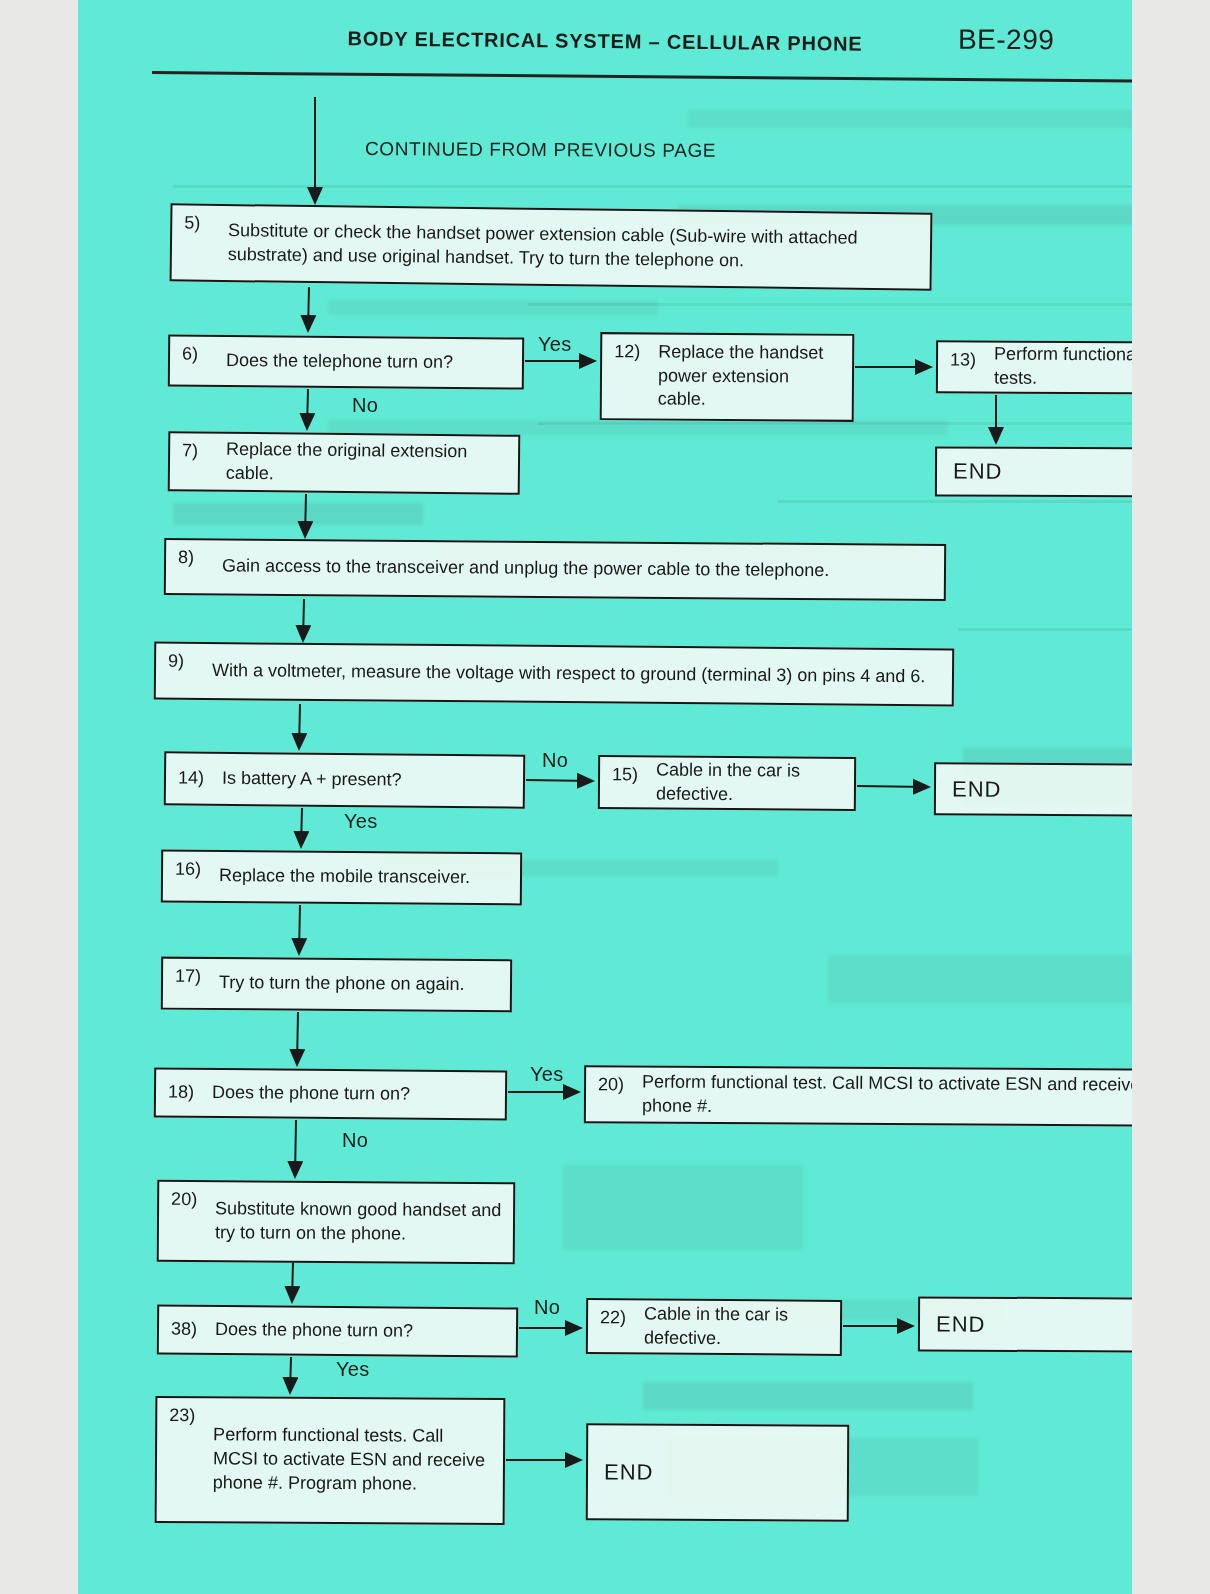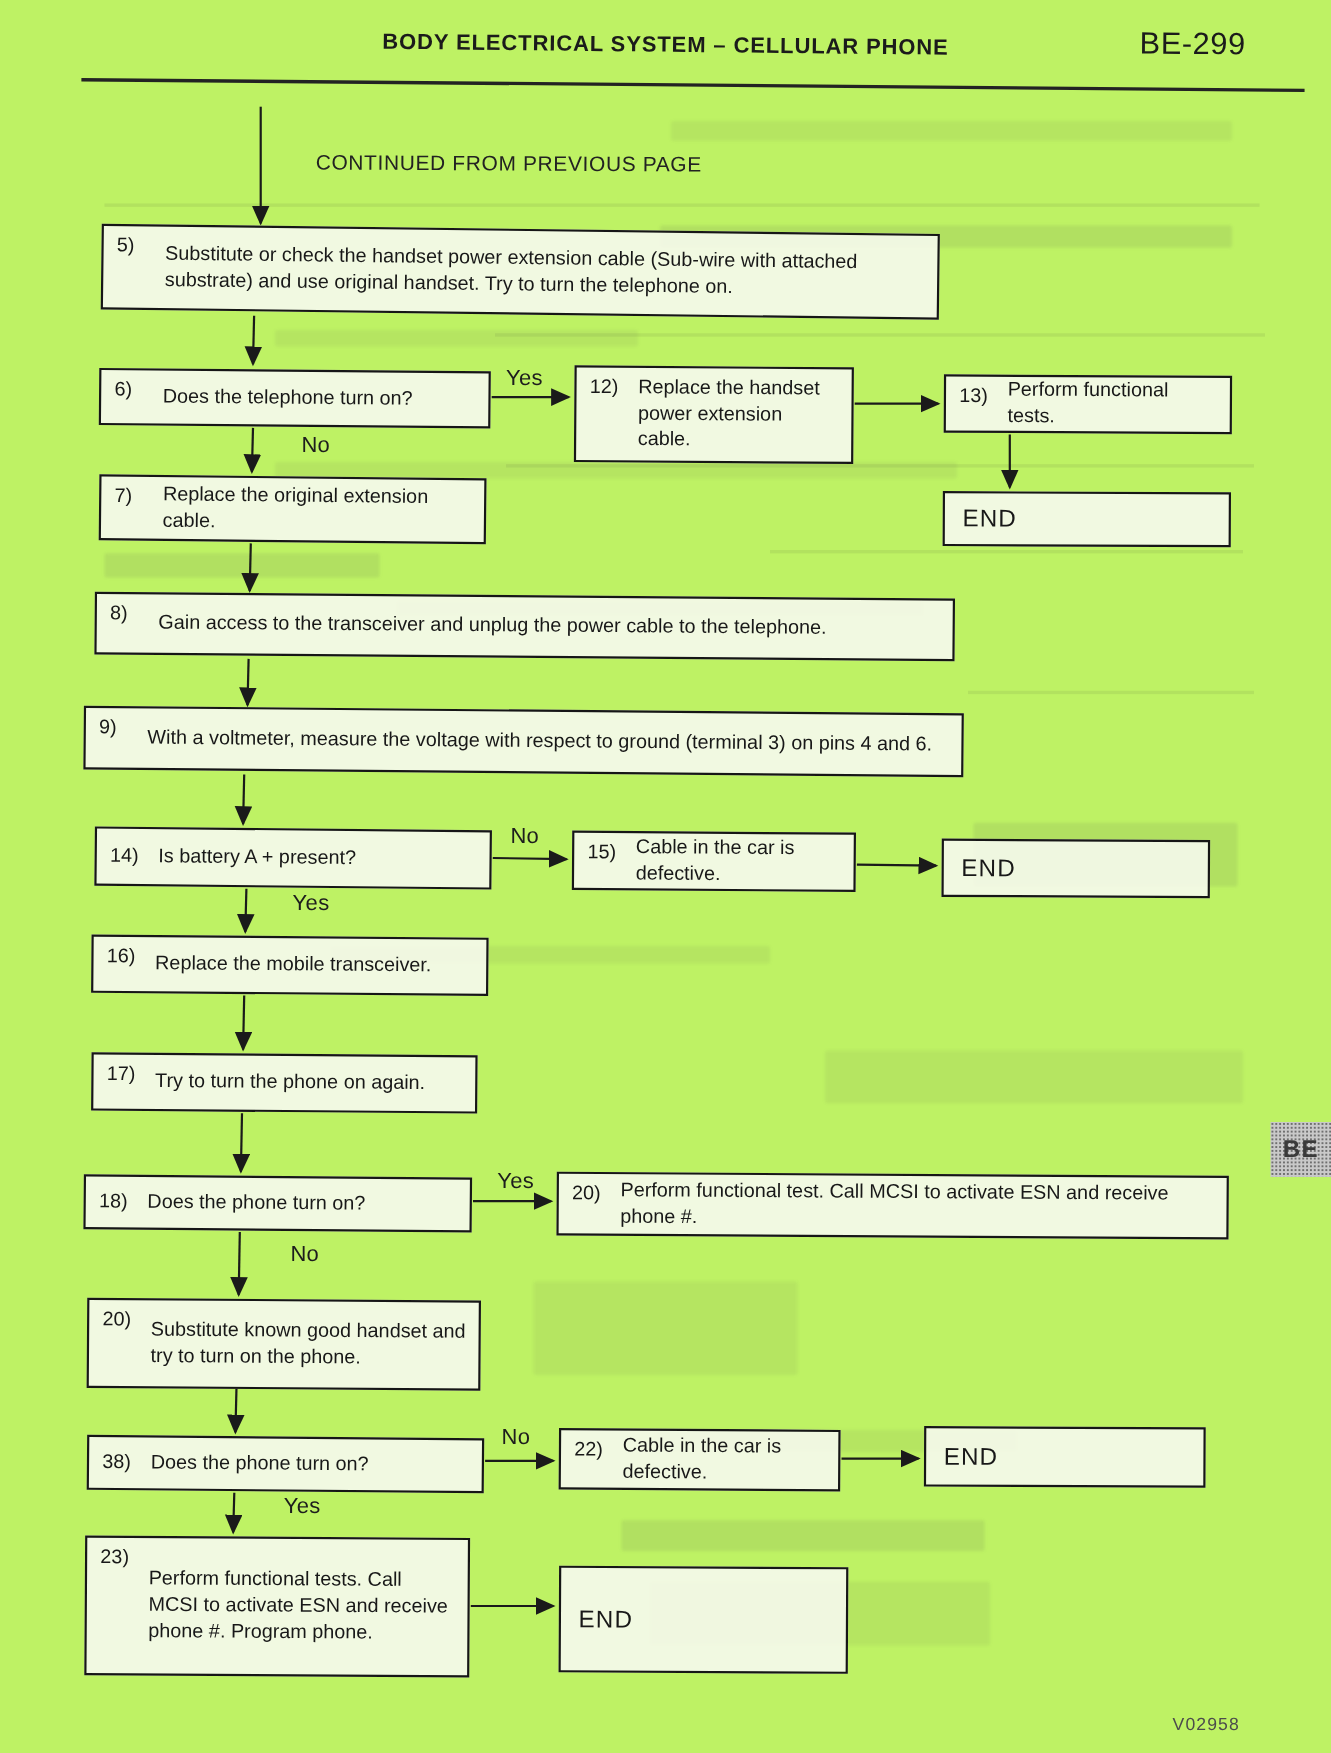--- a/index.html
+++ b/index.html
@@ -1,20 +1,20 @@
 <!DOCTYPE html>
 <html><head>
 <meta charset="utf-8">
 <style>
   html,body{margin:0;padding:0;background:#e8e8e6;}
   .page{
     position:relative;
-    width:1210px;height:1594px;
+    width:1054px;height:1594px;
     margin:0 auto;
-    background:#bef264;
+    background:#5eead4;
     overflow:hidden;
     font-family:"Liberation Sans", sans-serif;
     color:#1b1b1b;
   }
   
   .hdr-title{
     position:absolute;left:50%;top:30px;transform:translateX(-50%) rotate(0.6deg);
     font-size:20px;font-weight:bold;letter-spacing:0.8px;white-space:nowrap;
   }
   .hdr-pagenum{

